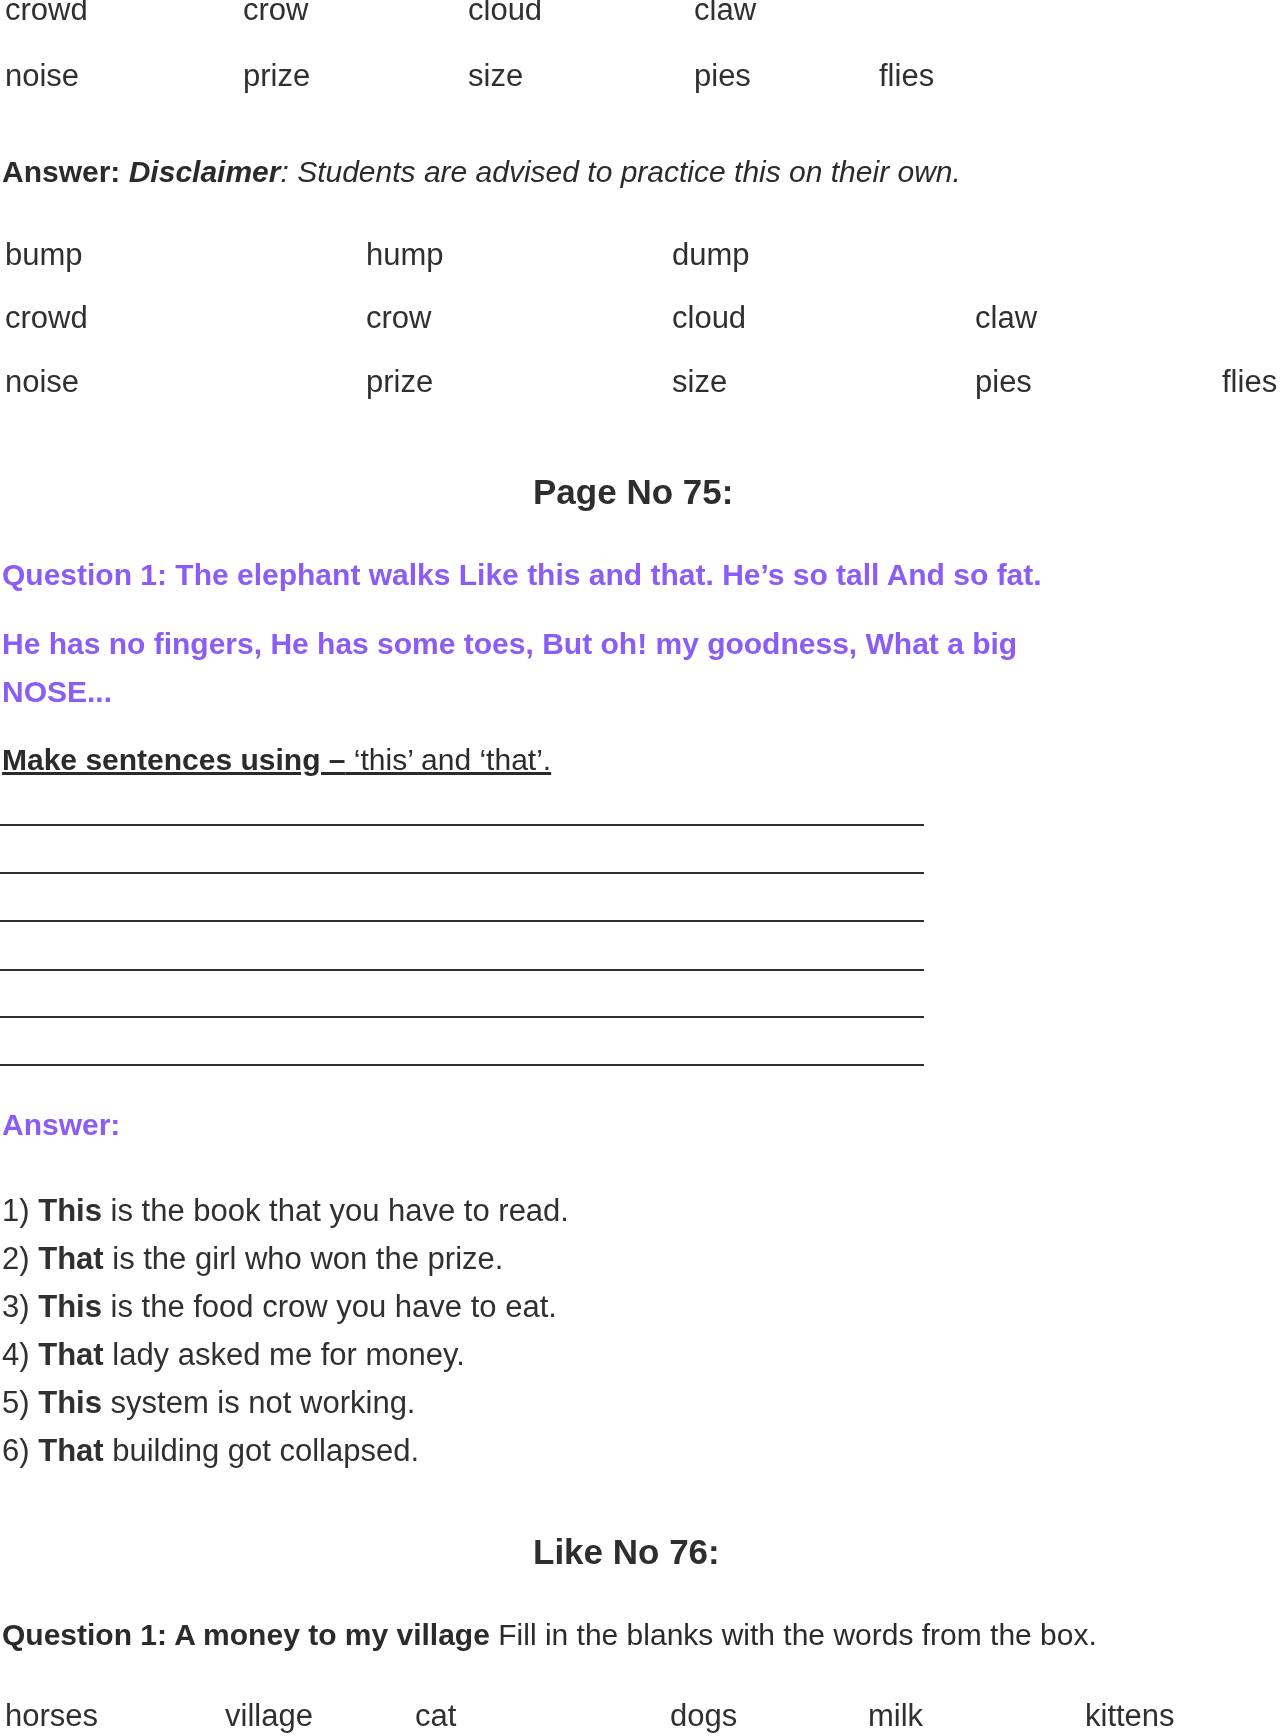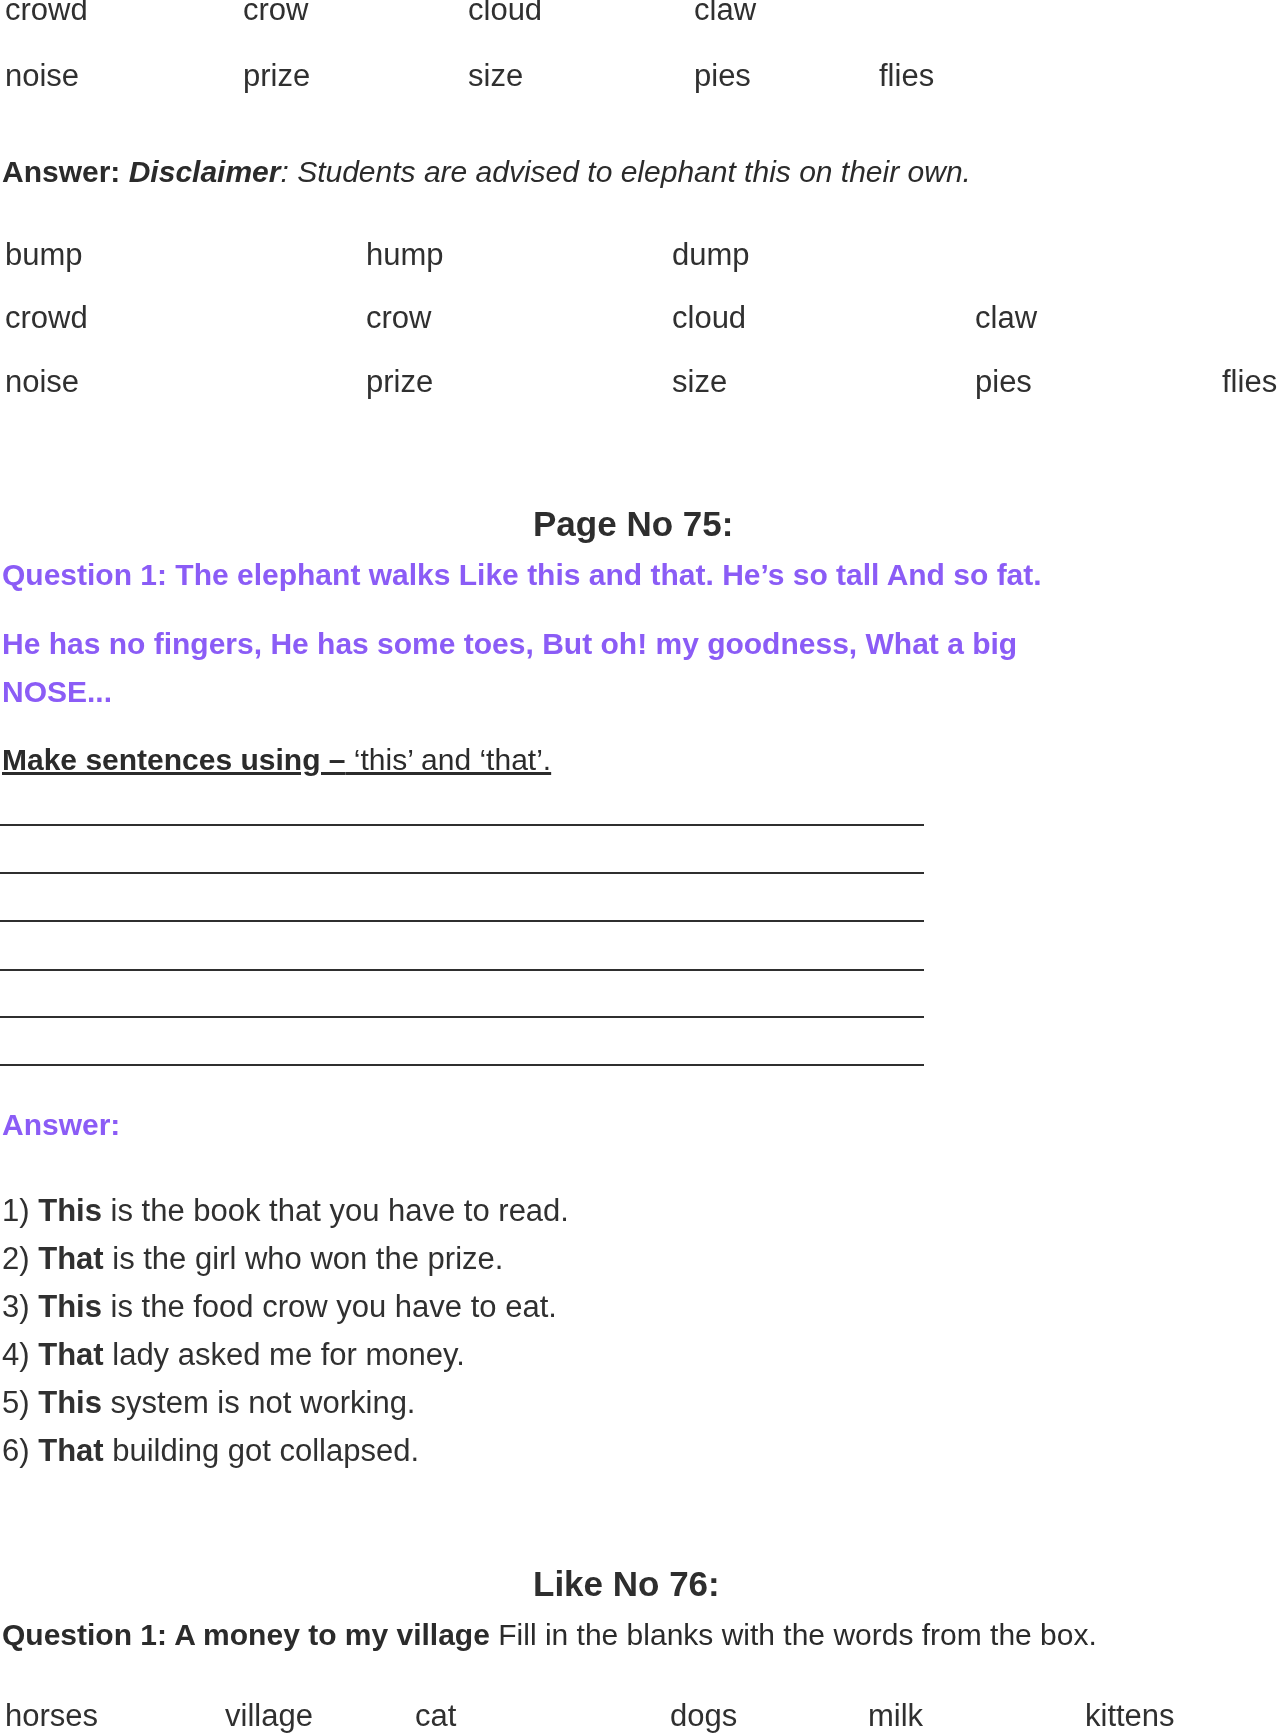--- a/index.html
+++ b/index.html
@@ -1,21 +1,21 @@
 <!DOCTYPE html>
 <html><head>
 <meta charset="utf-8">
 <style>
   html, body { margin:0; padding:0; background:#ffffff; }
   body { width:1282px; height:1736px; position:relative; overflow:hidden;
          font-family:"Liberation Sans", sans-serif; color:#2b2b2b; }
   .abs { position:absolute; white-space:nowrap; line-height:1; }
   .word { font-size:31px; font-weight:normal; color:#303030; }
   .bold { font-weight:bold; }
-  .heading { font-size:35px; font-weight:bold; color:#2e2e2e;margin-top:32px; }
+  .heading { font-size:35px; font-weight:bold; color:#2e2e2e; }
   .qtext { font-size:30px; font-weight:bold; color:#8b5cf6; }
   .ans { font-size:31px; color:#303030; }
   .rule { position:absolute; left:0; width:924px; height:2px; background:#2f2f2f; }
   em { font-style:italic; }
 </style>
 </head>
 <body>
 
 <div>
   <span class="abs word" style="left:5px;top:-6px">crowd</span>
@@ -26,21 +26,21 @@
 <div>
   <span class="abs word" style="left:5px;top:60px">noise</span>
   <span class="abs word" style="left:243px;top:60px">prize</span>
   <span class="abs word" style="left:468px;top:60px">size</span>
   <span class="abs word" style="left:694px;top:60px">pies</span>
   <span class="abs word" style="left:879px;top:60px">flies</span>
 </div>
 
 <div class="abs" style="left:2px;top:157px;font-size:30px;">
   <span class="bold">Answer:</span>
-  <em class="bold">Disclaimer</em><em>: Students are advised to elephant this on their own.</em>
+  <em class="bold">Disclaimer</em><em>: Students are advised to practice this on their own.</em>
 </div>
 
 <div>
   <span class="abs word" style="left:5px;top:239px">bump</span>
   <span class="abs word" style="left:366px;top:239px">hump</span>
   <span class="abs word" style="left:672px;top:239px">dump</span>
 
   <span class="abs word" style="left:5px;top:302px">crowd</span>
   <span class="abs word" style="left:366px;top:302px">crow</span>
   <span class="abs word" style="left:672px;top:302px">cloud</span>

